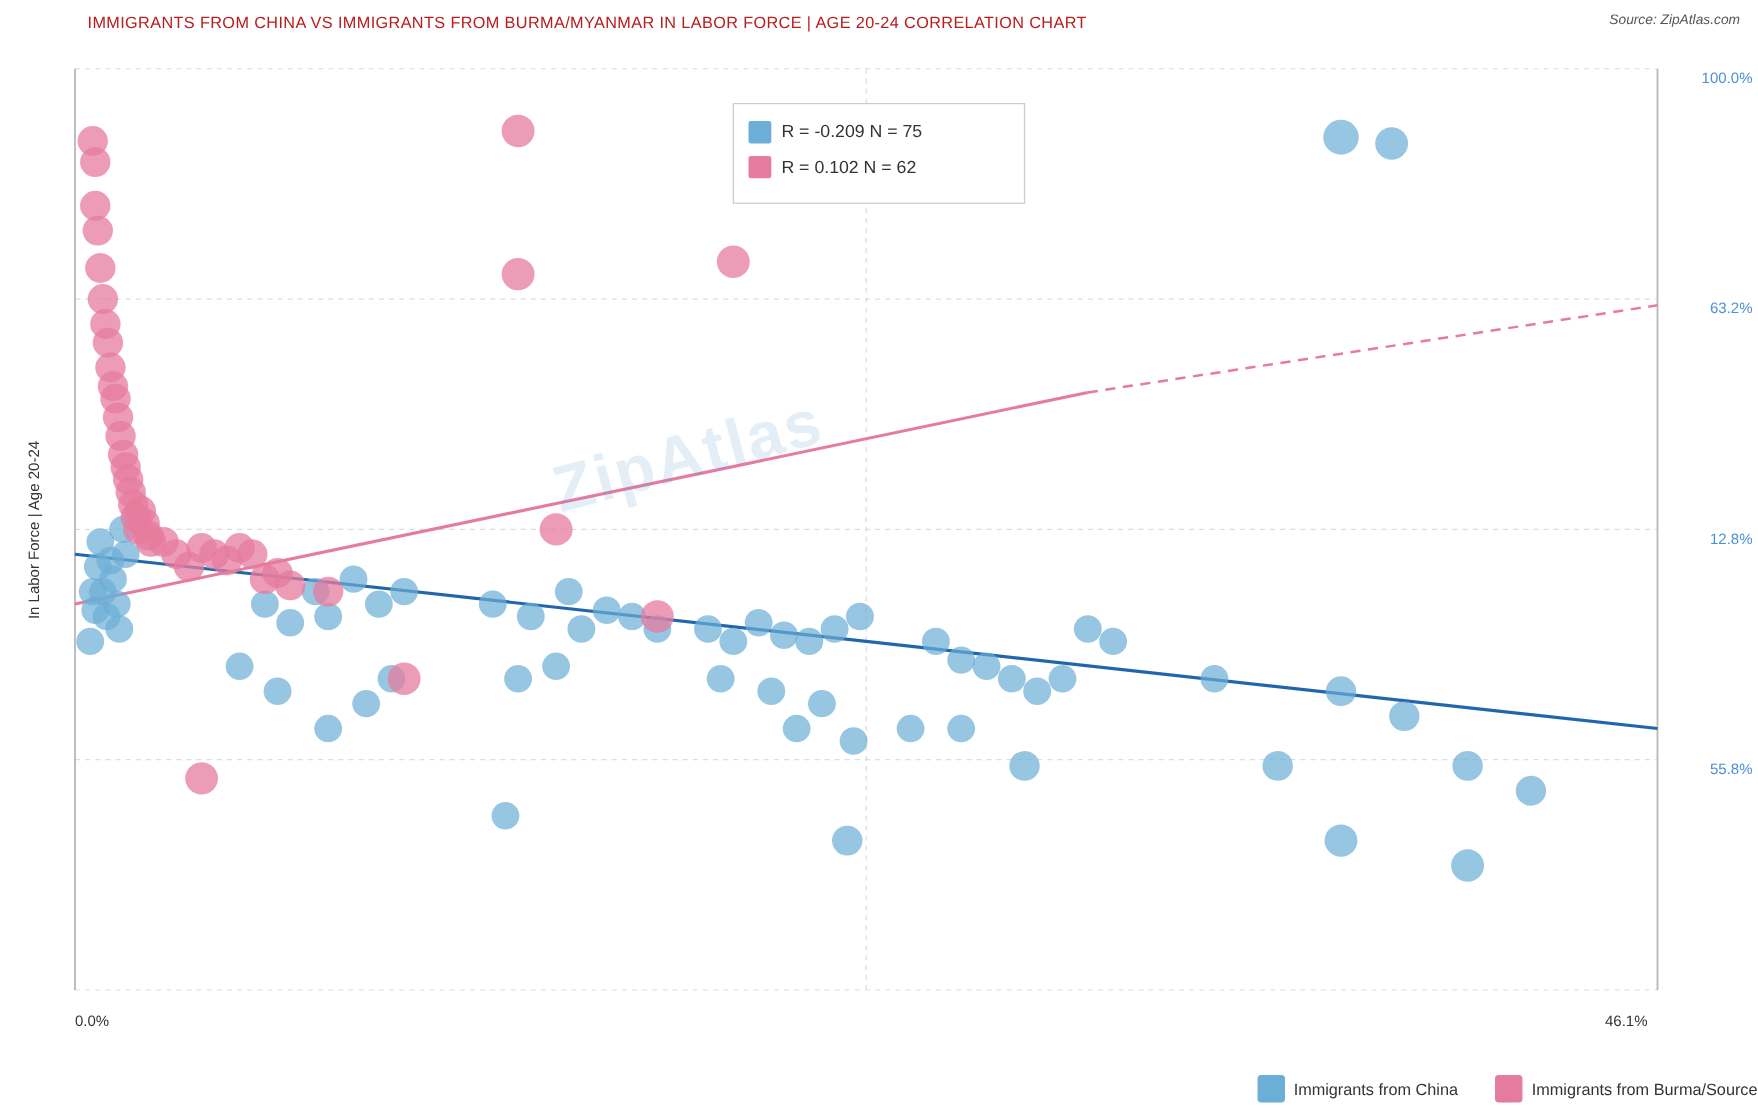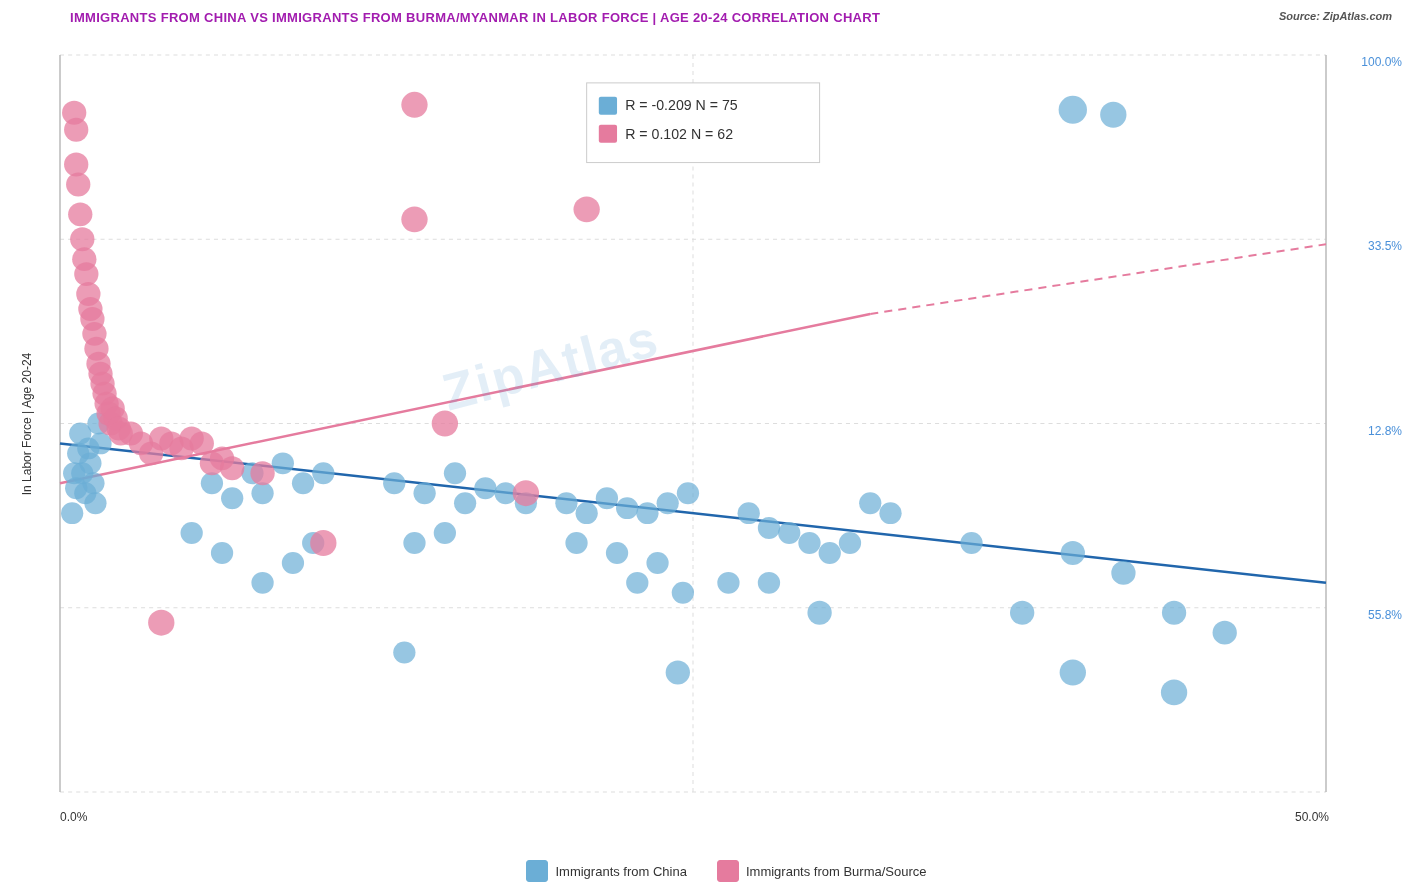--- a/index.html
+++ b/index.html
@@ -13,35 +13,34 @@
     }
     .chart-container {
       width: 1406px;
       height: 892px;
       position: relative;
       background: #fff;
       padding: 10px 10px 10px 10px;
     }
     .chart-title {
       font-size: 13px;
-      font-weight: bold;
-      color: #a21caf;
+      font-weight: normal;
+      color: #b91c1c;
       text-transform: uppercase;
       letter-spacing: 0.3px;
       margin-bottom: 6px;
       padding-left: 60px;
     }
     .source-label {
       position: absolute;
       top: 10px;
       right: 14px;
       font-size: 11px;
       color: #555;
       font-style: italic;
-      font-weight: bold;
     }
     .chart-area {
       position: absolute;
       left: 60px;
       top: 55px;
       right: 80px;
       bottom: 100px;
     }
     .y-axis-label {
       position: absolute;
@@ -71,36 +70,36 @@
       align-items: flex-end;
     }
     .y-val {
       font-size: 12px;
       color: #4a90d9;
       text-align: right;
     }
     .x-axis-values {
       position: absolute;
       left: 60px;
-      right: 77px;
+      right: 88px;
       bottom: 68px;
       display: flex;
       justify-content: space-between;
     }
     .x-val {
       font-size: 12px;
       color: #333;
     }
     .legend {
       position: absolute;
       bottom: 10px;
       left: 0;
       right: 0;
       display: flex;
-      justify-content: center;
+      justify-content: flex-end;
       align-items: center;
       gap: 30px;
       margin-left: 47px;
     }
     .legend-item {
       display: flex;
       align-items: center;
       gap: 7px;
       font-size: 13px;
       color: #333;
@@ -140,21 +139,21 @@
   <div class="chart-title">IMMIGRANTS FROM CHINA VS IMMIGRANTS FROM BURMA/MYANMAR IN LABOR FORCE | AGE 20-24 CORRELATION CHART</div>
 
   <div class="source-label">Source: ZipAtlas.com</div>
 
   <div class="y-axis-label">
     <span>In Labor Force | Age 20-24</span>
   </div>
 
   <div class="y-axis-values">
     <span class="y-val">100.0%</span>
-    <span class="y-val">33.5%</span>
+    <span class="y-val">63.2%</span>
     <span class="y-val">12.8%</span>
     <span class="y-val">55.8%</span>
     <span class="y-val"></span>
   </div>
 
   <div class="chart-area">
     
     <div class="watermark">ZipAtlas</div>
 
     <svg class="scatter" viewBox="0 0 1250 740" preserveAspectRatio="none">
@@ -298,21 +297,21 @@
       <rect x="520" y="28" width="230" height="80" fill="white" stroke="#ccc" stroke-width="1"></rect>
       <rect x="532" y="42" width="18" height="18" rx="2" fill="#6baed6"></rect>
       <text x="558" y="55" font-size="14" fill="#333">R = -0.209   N = 75</text>
       <rect x="532" y="70" width="18" height="18" rx="2" fill="#e57b9e"></rect>
       <text x="558" y="84" font-size="14" fill="#333">R =  0.102   N = 62</text>
     </svg>
   </div>
 
   <div class="x-axis-values">
     <span class="x-val">0.0%</span>
-    <span class="x-val">50.0%</span>
+    <span class="x-val">46.1%</span>
   </div>
 
   <div class="legend">
     <div class="legend-item">
       <div class="legend-box blue"></div>
       <span>Immigrants from China</span>
     </div>
     <div class="legend-item">
       <div class="legend-box pink"></div>
       <span>Immigrants from Burma/Source</span>

